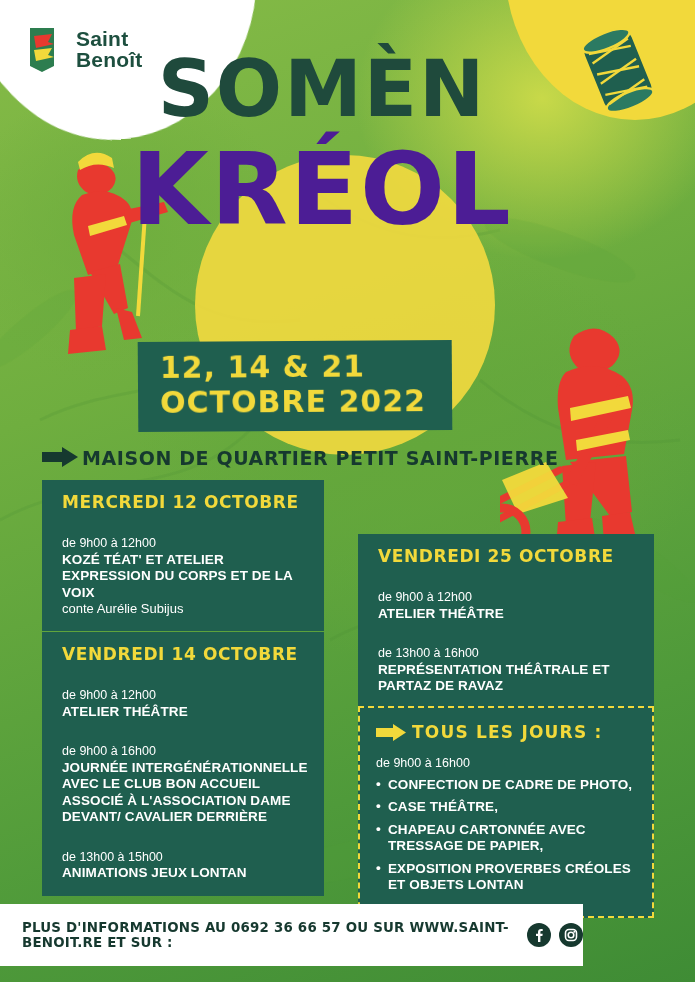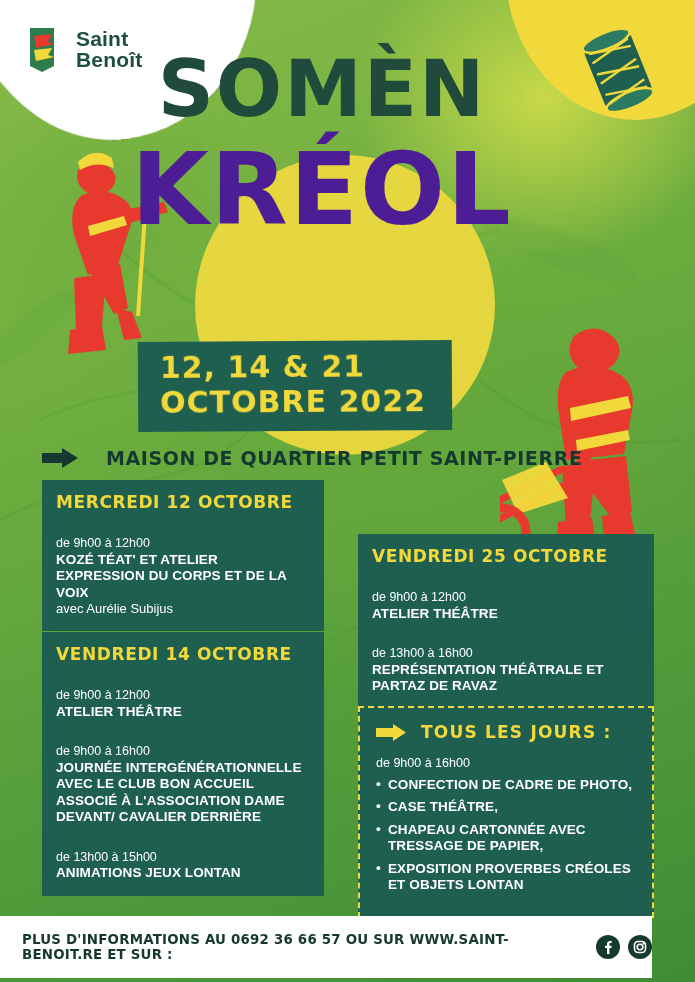--- a/index.html
+++ b/index.html
@@ -94,35 +94,35 @@
     font-family: "DejaVu Sans", sans-serif;
     font-weight: 700; font-size: 30px; letter-spacing: 1px; line-height: 1.15;
   }
   .date-band .l2 {
     font-family: "DejaVu Sans", sans-serif;
     font-weight: 700; font-size: 30px; letter-spacing: 1px; line-height: 1.15;
   }
   
   .venue {
     position: absolute; left: 42px; top: 447px;
-    display: flex; align-items: center; gap: 28px;
+    display: flex; align-items: flex-start; gap: 4px;
     z-index: 7;
   }
   .venue-text {
     font-family: "DejaVu Sans", sans-serif;
     font-weight: 700; font-size: 19px; letter-spacing: .6px;
     color: #16392f;
   }
   .arrow-dark { width: 36px; height: 20px; }
   
   .card {
     position: absolute;
     background: #1f5f4f;
     color: #ffffff;
-    padding: 12px 16px 14px 14px;
+    padding: 12px 16px 14px 20px;
     z-index: 6;
   }
   .card h3 {
     font-family: "DejaVu Sans", sans-serif;
     color: #f2d93b;
     font-size: 17px;
     font-weight: 700;
     letter-spacing: .6px;
     margin-bottom: 10px;
   }
@@ -150,41 +150,41 @@
   
   .daily {
     position: absolute; left: 358px; top: 706px; width: 296px;
     background: #1f5f4f;
     border: 2px dashed #f2d93b;
     padding: 14px 16px 16px 16px;
     z-index: 6;
     color: #ffffff;
   }
   .daily-head {
-    display: flex; align-items: center; gap: 15px;
+    display: flex; align-items: center; gap: 6px;
     margin-bottom: 14px;
   }
   .daily-head .t {
     font-family: "DejaVu Sans", sans-serif;
     color: #f2d93b; font-size: 17px; font-weight: 700; letter-spacing: 1.2px;
   }
   .arrow-yellow { width: 30px; height: 17px; }
   .daily .time { font-size: 12.5px; margin-bottom: 7px; }
   .daily ul { list-style: none; }
   .daily li {
     font-size: 13.5px; font-weight: 700; line-height: 1.22;
     margin-bottom: 6px; padding-left: 12px; position: relative;
     letter-spacing: .1px;
   }
   .daily li::before {
     content: "•"; position: absolute; left: 0; top: -1px; color: #ffffff;
   }
   
   .footer {
-    position: absolute; left: 0; bottom: 4px; width: 652px; height: 62px;
+    position: absolute; left: 0; bottom: 16px; width: 583px; height: 62px;
     background: #ffffff; z-index: 9;
     display: flex; align-items: center; padding-left: 22px; gap: 10px;
   }
   .footer-text {
     font-family: "DejaVu Sans", sans-serif;
     font-weight: 700; font-size: 13.4px; color: #16392f; letter-spacing: .2px;
   }
   .social { display: flex; gap: 8px; align-items: center; }
   .soc { width: 24px; height: 24px; border-radius: 6px; display: block; }
   
@@ -314,21 +314,21 @@
       <path d="M0 5 L20 5 L20 0 L36 10 L20 20 L20 15 L0 15 Z" fill="#16392f"></path>
     </svg>
     <div class="venue-text">MAISON DE QUARTIER PETIT SAINT-PIERRE</div>
   </div>
 
   <div class="card card-merc">
     <h3>MERCREDI 12 OCTOBRE</h3>
     <div class="slot">
       <div class="time">de 9h00 à 12h00</div>
       <div class="desc">KOZÉ TÉAT' ET ATELIER EXPRESSION DU CORPS ET DE LA VOIX</div>
-      <div class="sub">avec Aurélie Subijus</div>
+      <div class="sub">conte Aurélie Subijus</div>
     </div>
   </div>
 
   <div class="card card-vend14">
     <h3>VENDREDI 14 OCTOBRE</h3>
     <div class="slot">
       <div class="time">de 9h00 à 12h00</div>
       <div class="desc">ATELIER THÉÂTRE</div>
     </div>
     <div class="slot">

